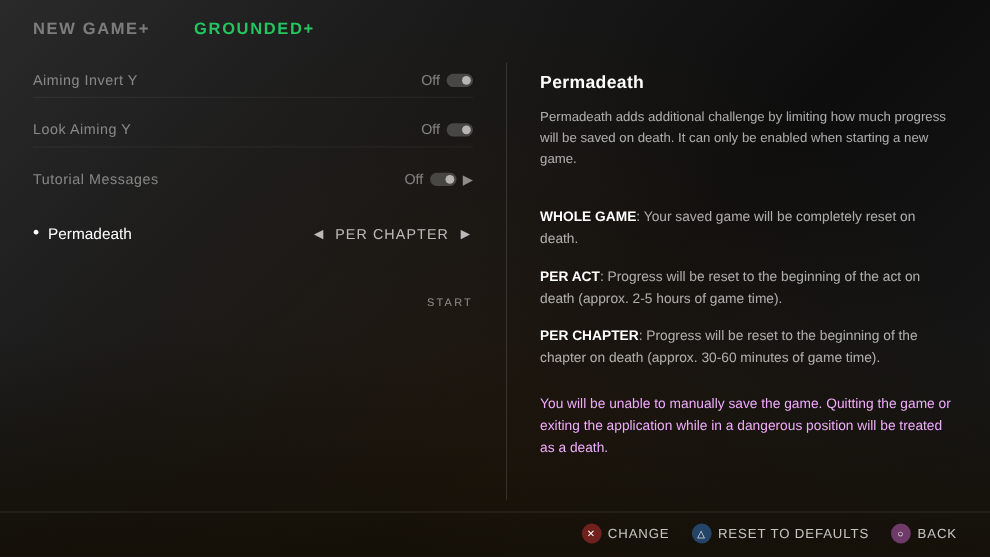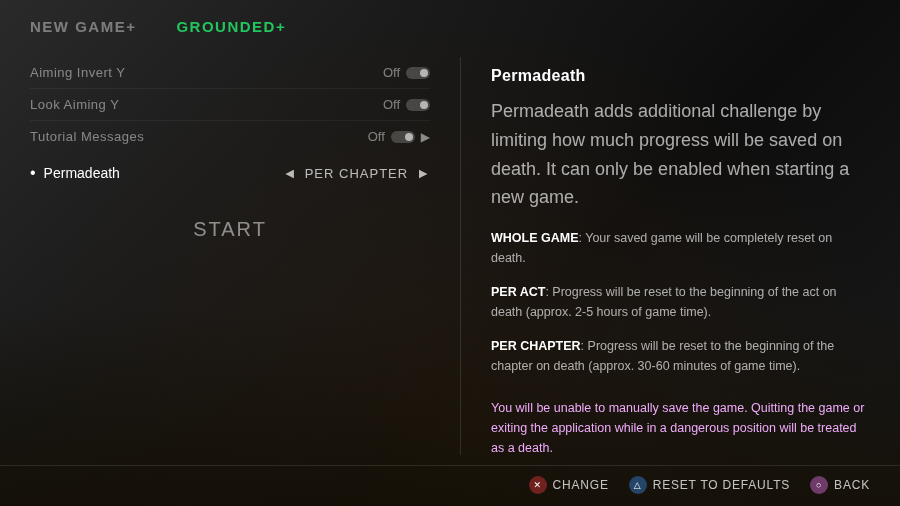--- a/index.html
+++ b/index.html
@@ -74,21 +74,21 @@
       flex: 1;
       overflow: hidden;
     }
 
     
     .left-panel {
       width: 460px;
       padding: 10px 30px;
       display: flex;
       flex-direction: column;
-      gap: 0;
+      gap: 13px;
     }
 
     .setting-row {
       display: flex;
       align-items: center;
       justify-content: space-between;
       padding: 8px 0;
       border-bottom: 1px solid rgba(255,255,255,0.05);
     }
 
@@ -183,22 +183,22 @@
       text-transform: uppercase;
     }
 
     .arrow {
       color: rgba(255,255,255,0.7);
       font-size: 14px;
     }
 
     .start-btn {
       margin-top: 20px;
-      text-align: center;
-      font-size: 20px;
+      text-align: right;
+      font-size: 10px;
       letter-spacing: 2px;
       color: rgba(255,255,255,0.5);
       text-transform: uppercase;
       padding: 8px 0;
     }
 
     
     .divider {
       width: 1px;
       background: rgba(255,255,255,0.12);
@@ -216,24 +216,24 @@
 
     .info-title {
       font-size: 16px;
       font-weight: 700;
       color: #fff;
       margin-bottom: 12px;
       letter-spacing: 0.3px;
     }
 
     .info-body {
-      font-size: 18px;
+      font-size: 12px;
       color: rgba(255,255,255,0.65);
       line-height: 1.6;
-      margin-bottom: 16px;
+      margin-bottom: 32px;
     }
 
     .info-section {
       margin-bottom: 14px;
     }
 
     .info-section-text {
       font-size: 12.5px;
       color: rgba(255,255,255,0.65);
       line-height: 1.6;

